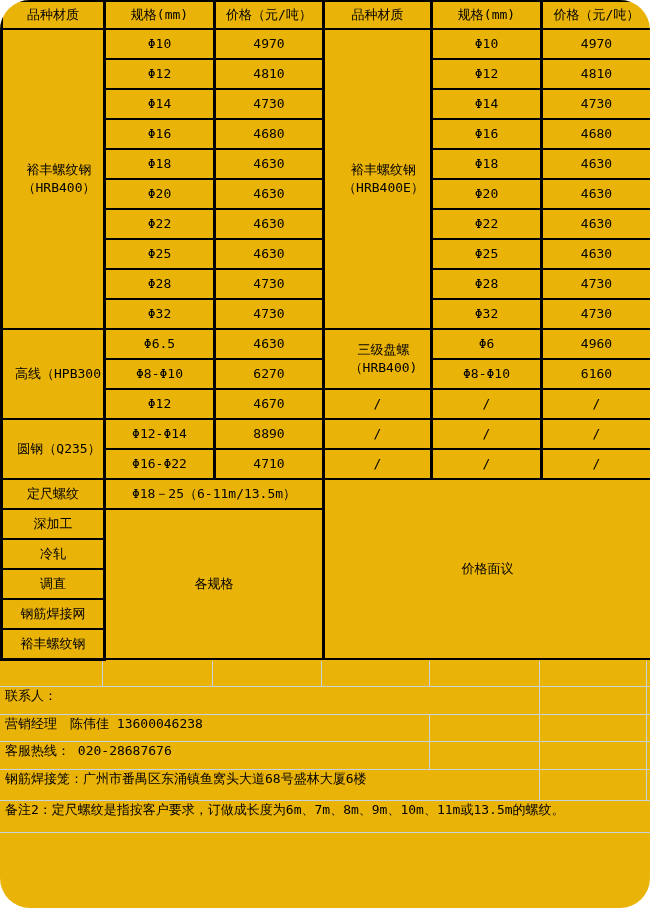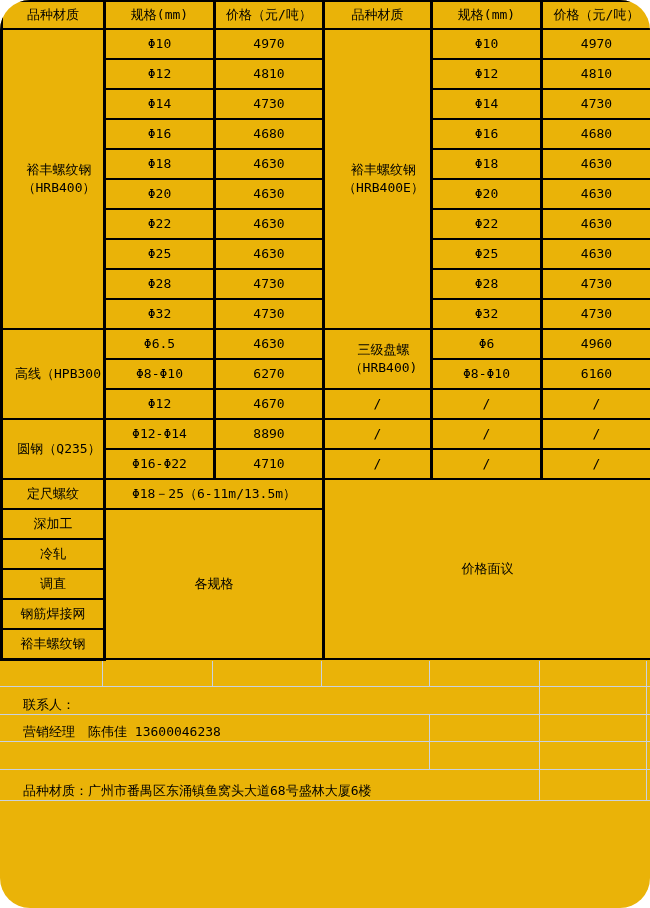--- a/index.html
+++ b/index.html
@@ -20,22 +20,22 @@
   }
   table.price tr{height:30px;}
   table.price tr.hdr{height:28px;}
   td.light-left{border-left:1px solid #c9d2e0;}
   tr.last td{border-bottom-width:3px;}
   td.prod div{line-height:1.4;padding-left:12px;}
   
   .footer-row{
     position:relative;box-sizing:border-box;width:650px;
     border-bottom:1px solid #c9d2e0;
-    display:flex;align-items:flex-end;
-    font-size:13px;padding-left:23px;white-space:nowrap;
+    display:flex;align-items:flex-start;
+    font-size:13px;padding-left:5px;white-space:nowrap;
   }
   .vline{position:absolute;top:0;bottom:0;width:1px;background:#c9d2e0;}
   .v103{left:102px}.v213{left:212px}.v322{left:321px}
   .v430{left:429px}.v540{left:539px}.v648{left:646px}
 </style>
 </head>
 <body>
 
 <div class="screen">
 
@@ -214,26 +214,30 @@
   </div>
 
   <div class="footer-row" style="height:27px">
     <span>营销经理　陈伟佳 13600046238</span>
     <span class="vline v430"></span>
     <span class="vline v540"></span>
     <span class="vline v648"></span>
   </div>
 
   <div class="footer-row" style="height:28px">
+    <span>客服热线： 020-28687676</span>
     <span class="vline v430"></span>
     <span class="vline v540"></span>
     <span class="vline v648"></span>
   </div>
 
   <div class="footer-row" style="height:31px">
-    <span>品种材质：广州市番禺区东涌镇鱼窝头大道68号盛林大厦6楼</span>
-    <span class="vline v540"></span>
-    <span class="vline v648"></span>
-  </div>
-
-
+    <span>钢筋焊接笼：广州市番禺区东涌镇鱼窝头大道68号盛林大厦6楼</span>
+    <span class="vline v540"></span>
+    <span class="vline v648"></span>
+  </div>
+
+
+  <div class="footer-row" style="height:32px">
+    <span>备注2：定尺螺纹是指按客户要求，订做成长度为6m、7m、8m、9m、10m、11m或13.5m的螺纹。</span>
+  </div>
 
 </div>
 
 </body></html>

